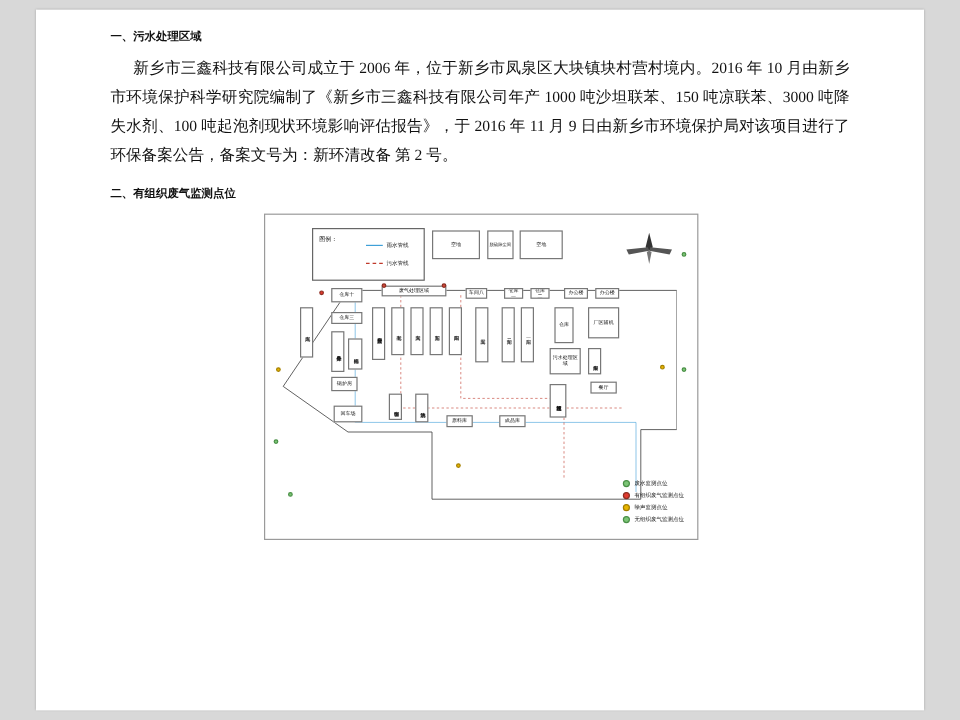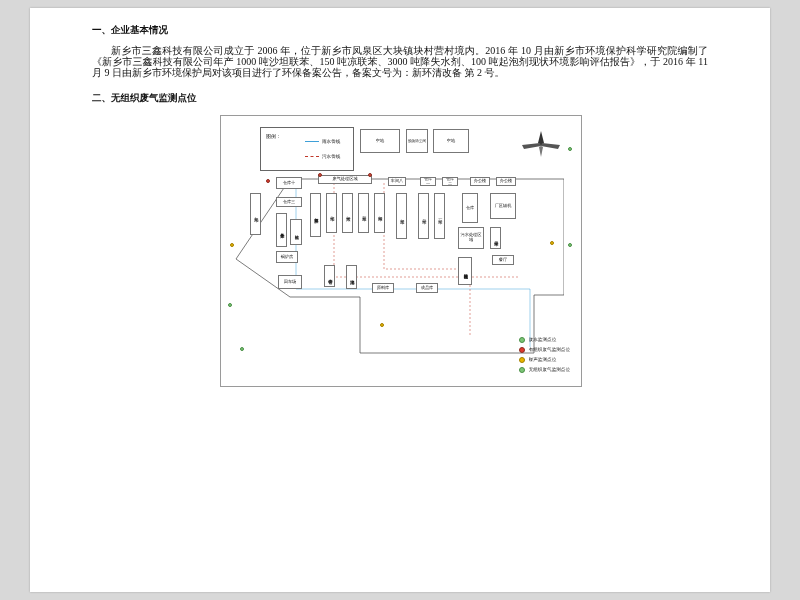--- a/index.html
+++ b/index.html
@@ -32,22 +32,22 @@
     color: #111;
   }
   .section-heading {
     font-size: 9.5px;
     font-weight: bold;
     color: #111;
     margin-left: 62px;
     margin-top: 16px;
   }
   .para {
-    font-size: 10px;
-    line-height: 11px;
+    font-size: 13px;
+    line-height: 24px;
     color: #111;
     margin: 8px 62px 0 62px;
     text-align: justify;
     text-indent: 19px;
   }
   .section-heading-2 {
     font-size: 9.5px;
     font-weight: bold;
     color: #111;
     margin-left: 62px;
@@ -161,25 +161,25 @@
     right: 18px; top: 14px;
     width: 42px; height: 30px;
   }
 </style>
 </head>
 <body>
 
 <div class="page">
 
 
-  <div class="section-heading">一、企业基本情况</div>
+  <div class="section-heading">一、污水处理区域</div>
 
   <div class="para">新乡市三鑫科技有限公司成立于 2006 年，位于新乡市凤泉区大块镇块村营村境内。2016 年 10 月由新乡市环境保护科学研究院编制了《新乡市三鑫科技有限公司年产 1000 吨沙坦联苯、150 吨凉联苯、3000 吨降失水剂、100 吨起泡剂现状环境影响评估报告》，于 2016 年 11 月 9 日由新乡市环境保护局对该项目进行了环保备案公告，备案文号为：新环清改备 第 2 号。</div>
 
-  <div class="section-heading-2">二、无组织废气监测点位</div>
+  <div class="section-heading-2">二、有组织废气监测点位</div>
 
   <div class="figure">
     <div class="figure-frame"></div>
 
     <svg class="compass" viewBox="0 0 42 30">
       <polygon points="21,2 24,14 21,17 18,14" fill="#333"></polygon>
       <polygon points="2,16 20,14 21,17 4,20" fill="#555"></polygon>
       <polygon points="40,16 22,14 21,17 38,20" fill="#555"></polygon>
       <polygon points="21,28 23,18 21,17 19,18" fill="#777"></polygon>
     </svg>

